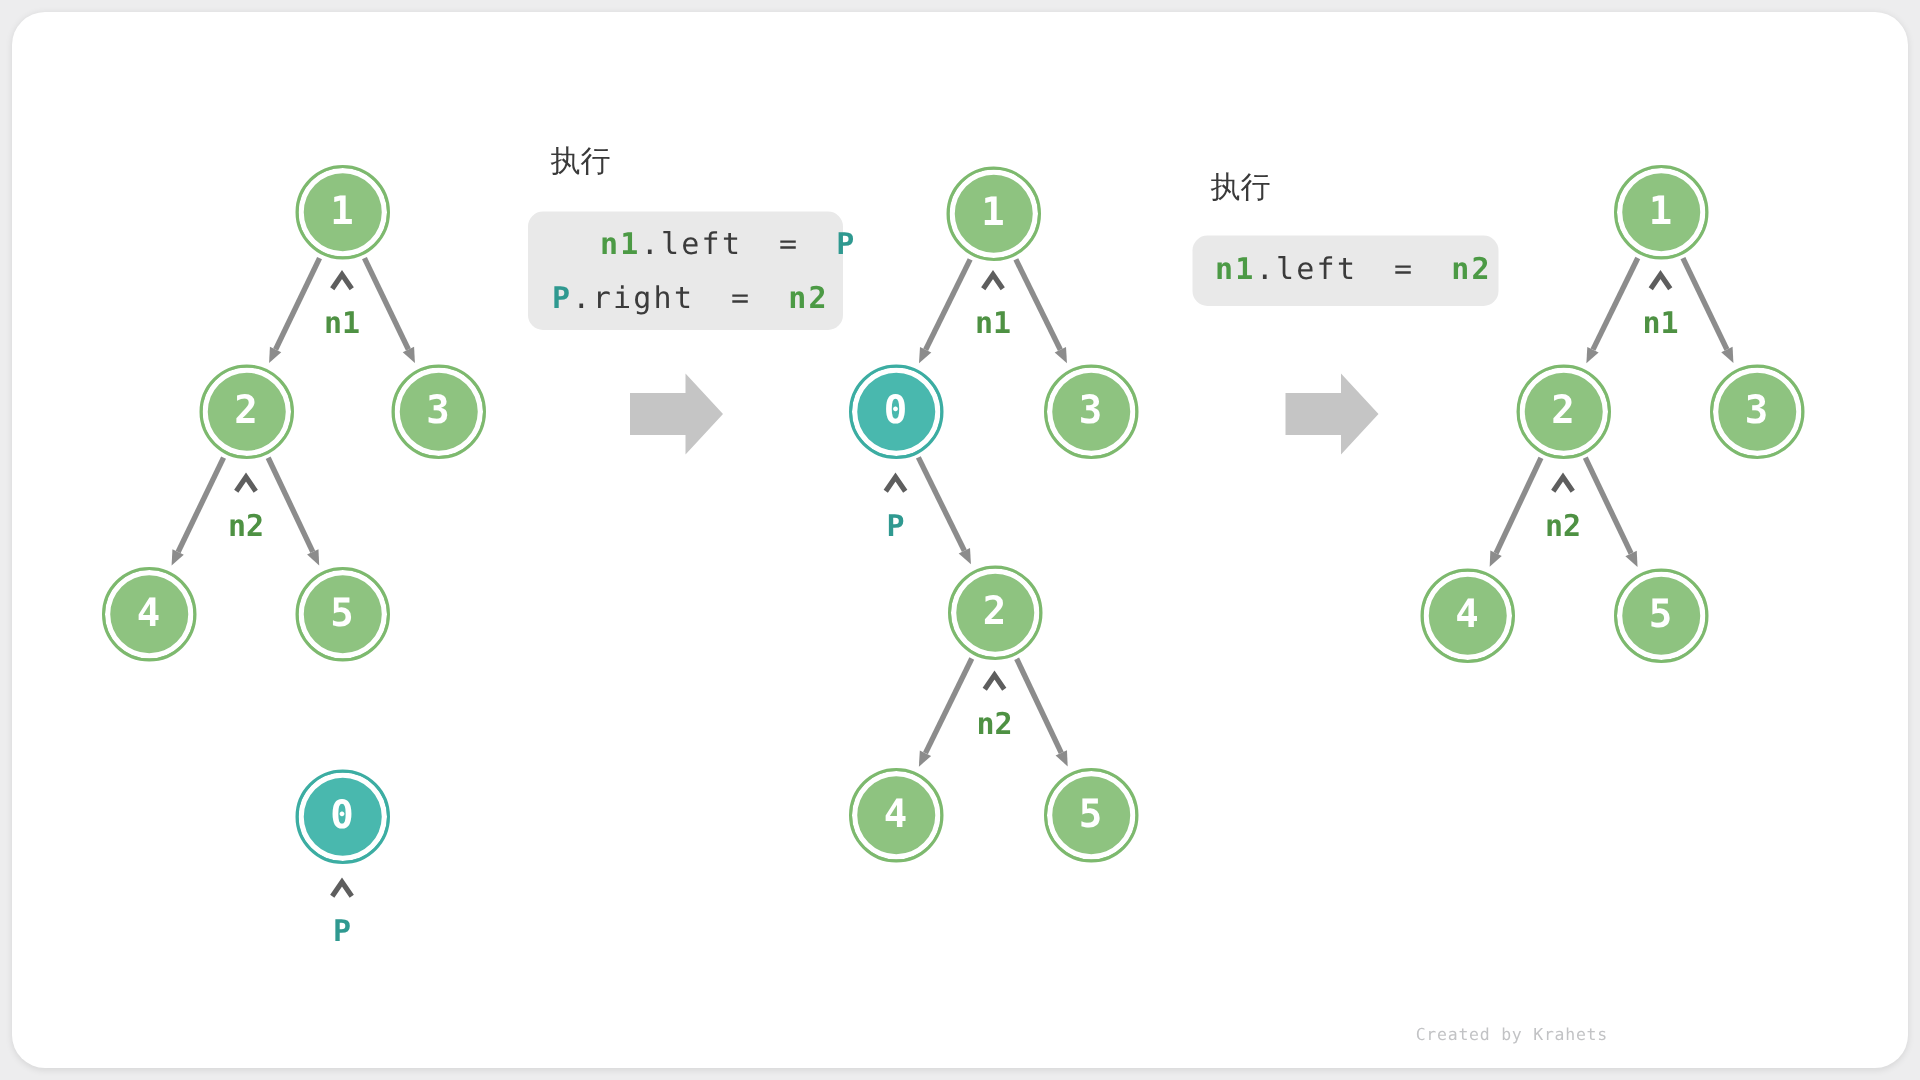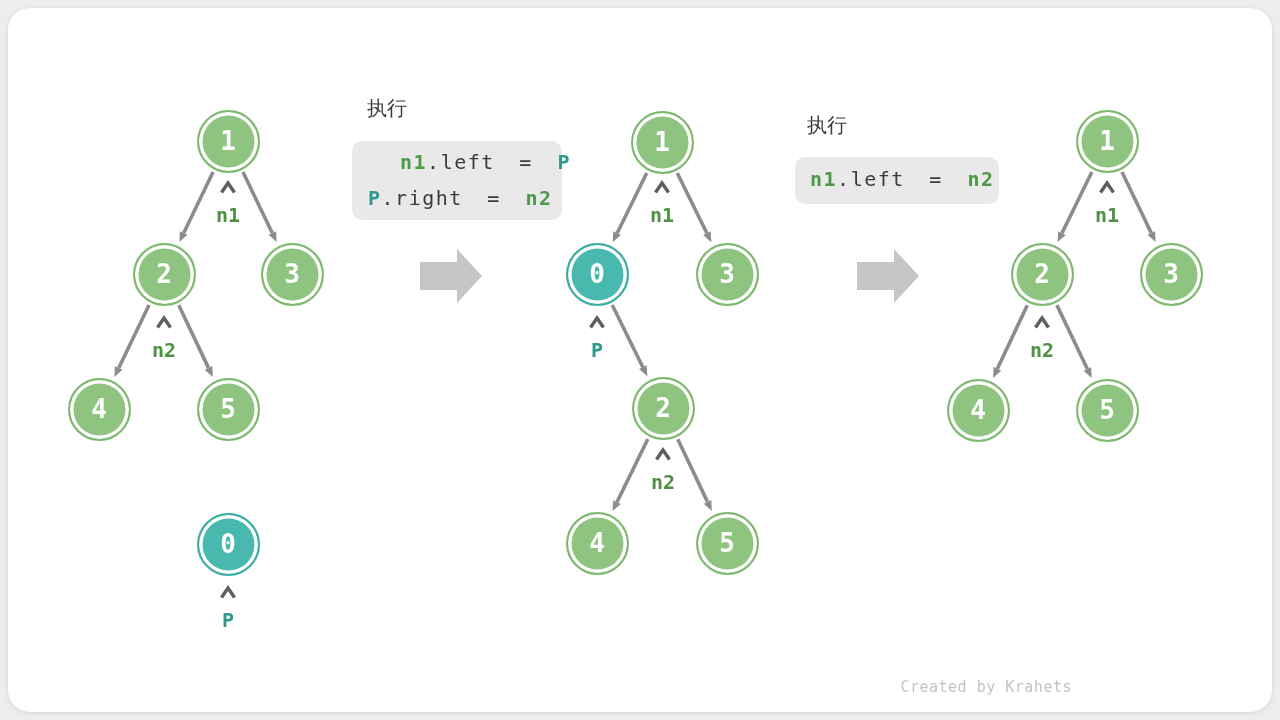--- a/index.html
+++ b/index.html
@@ -43,21 +43,21 @@
     font-family:"DejaVu Sans Mono","Liberation Mono",monospace;
     font-size:20px;letter-spacing:1.5px;word-spacing:11px;
     color:#3B3B3B;line-height:1.2;
   }
   .c-green{color:#4C9A45;font-weight:bold;}
   .c-teal{color:#2F9990;font-weight:bold;}
   .c-dark{color:#3B3B3B;}
   .watermark{
     position:absolute;right:40px;bottom:24px;
     font-family:"DejaVu Sans Mono","Liberation Mono",monospace;
-    font-size:15px;letter-spacing:0.5px;color:#C2C3C5;
+    font-size:11px;letter-spacing:0.5px;color:#C2C3C5;
   }
 </style>
 </head>
 <body>
 
 <div class="card"></div>
 
 <svg id="edge-layer">
     <line x1="213.04038946992992" y1="172.08794063280192" x2="183.72934142371565" y2="232.99996235384097" stroke="#8C8C8C" stroke-width="3.6"></line>
     <polygon points="179.39322242949243,242.01095963871109 179.9447225640702,231.1787923762672 187.51396028336111,234.82113233141473" fill="#8C8C8C"></polygon>

